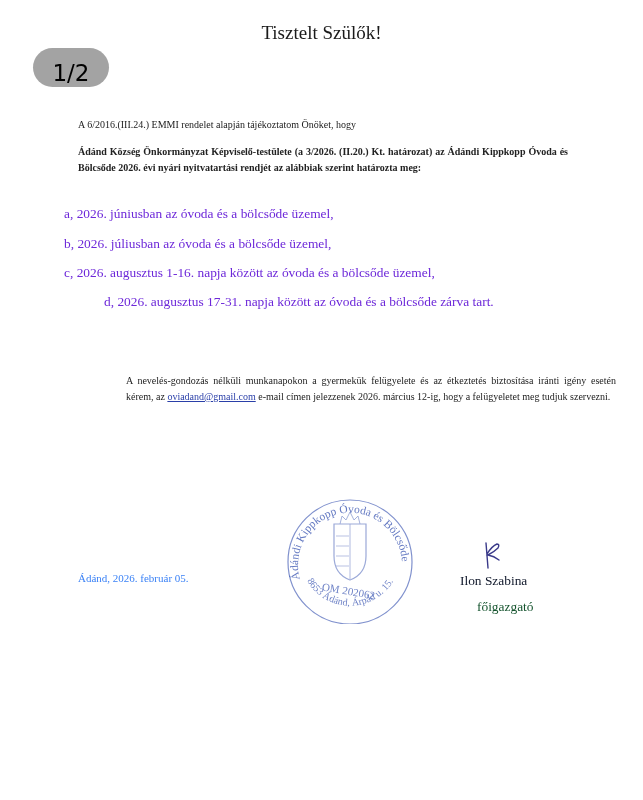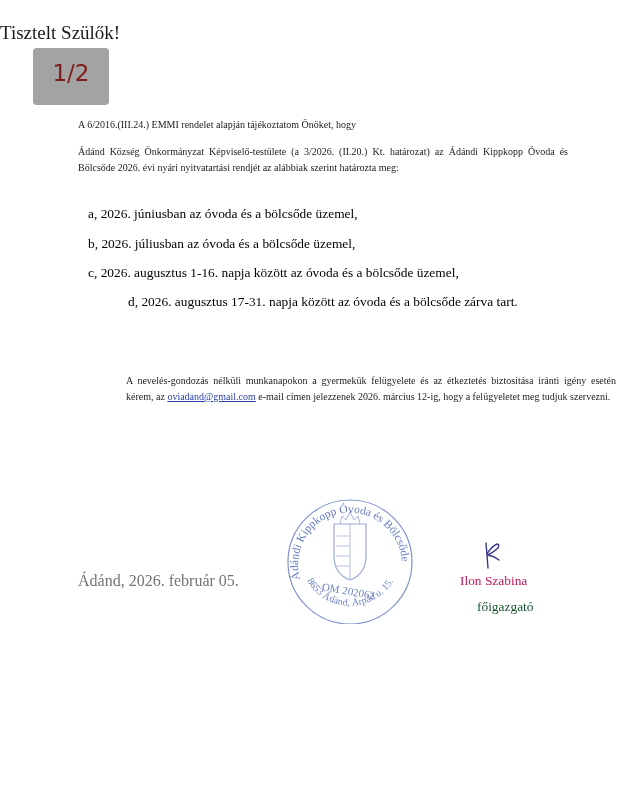--- a/index.html
+++ b/index.html
@@ -13,71 +13,71 @@
       position: relative;
       overflow: hidden;
       font-family: "Liberation Serif", serif;
       color: #1e1e1e;
     }
     .page-badge {
       position: absolute;
       left: 33px;
       top: 48px;
       width: 76px;
-      height: 57px;
+      height: 39px;
       background: #a3a3a3;
-      border-radius: 4px;
-      color: #7f1d1d;
+      border-radius: 20px;
+      color: #000000;
       font-family: "DejaVu Sans", sans-serif;
       font-size: 23px;
       line-height: 51px;
       text-align: center;
     }
     .title {
       position: absolute;
       left: 0;
       width: 643px;
       top: 22px;
-      text-align: left;
+      text-align: center;
       font-size: 19px;
       color: #1a1a1a;
     }
     .para {
       position: absolute;
       left: 78px;
       width: 490px;
       font-size: 10px;
       line-height: 16px;
       color: #222;
     }
     .justify {
       text-align: justify;
       text-align-last: left;
     }
     .email {
       color: #2a3fa8;
       text-decoration: underline;
     }
-    .item { position: absolute; left: 88px; font-size: 13.4px; color: #000000; white-space: nowrap; }
-    .date { position: absolute; left: 78px; top: 572px; font-size: 16px; color: #737373; }
-    .signer-name { position: absolute; left: 460px; top: 573px; font-size: 13.4px; color: #be185d; }
+    .item { position: absolute; left: 64px; font-size: 13.4px; color: #6d28d9; white-space: nowrap; }
+    .date { position: absolute; left: 78px; top: 572px; font-size: 11px; color: #3b82f6; }
+    .signer-name { position: absolute; left: 460px; top: 573px; font-size: 13.4px; color: #0f172a; }
     .signer-role { position: absolute; left: 477px; top: 599px; font-size: 13.4px; color: #14532d; }
     .signature { position: absolute; left: 478px; top: 540px; width: 24px; height: 30px; }
     .stamp { position: absolute; left: 278px; top: 494px; width: 140px; height: 130px; }
   </style>
 </head>
 <body>
 
 <div class="page-badge">1/2</div>
 
 <div class="title">Tisztelt Szülők!</div>
 
 <div class="para" style="top:117px;">A 6/2016.(III.24.) EMMI rendelet alapján tájékoztatom Önöket, hogy</div>
 
-<div class="para justify" style="top:144px;">Ádánd Község Önkormányzat Képviselő-testülete (a 3/2026. (II.20.) Kt. határozat) az Ádándi Kippkopp Óvoda és Bölcsőde 2026. évi nyári nyitvatartási rendjét az alábbiak szerint határozta meg:</div>
+<div class="para justify" style="top:144px;font-weight:bold;">Ádánd Község Önkormányzat Képviselő-testülete (a 3/2026. (II.20.) Kt. határozat) az Ádándi Kippkopp Óvoda és Bölcsőde 2026. évi nyári nyitvatartási rendjét az alábbiak szerint határozta meg:</div>
 
 <div class="item" style="top:206px;">a, 2026. júniusban az óvoda és a bölcsőde üzemel,</div>
 <div class="item" style="top:236px;text-align:right;">b, 2026. júliusban az óvoda és a bölcsőde üzemel,</div>
 <div class="item" style="top:265px;">c, 2026. augusztus 1-16. napja között az óvoda és a bölcsőde üzemel,</div>
 <div class="item" style="top:294px;margin-left:40px;">d, 2026. augusztus 17-31. napja között az óvoda és a bölcsőde zárva tart.</div>
 
 <div class="para justify" style="top:373px;margin-left:48px;"><span>A nevelés-gondozás nélküli munkanapokon a gyermekük felügyelete és az étkeztetés biztosítása iránti igény esetén kérem, az </span><span class="email">oviadand@gmail.com</span><span> e-mail címen jelezzenek 2026. március 12-ig, hogy a felügyeletet meg tudjuk szervezni.</span></div>
 
 <div class="date">Ádánd, 2026. február 05.</div>
 

